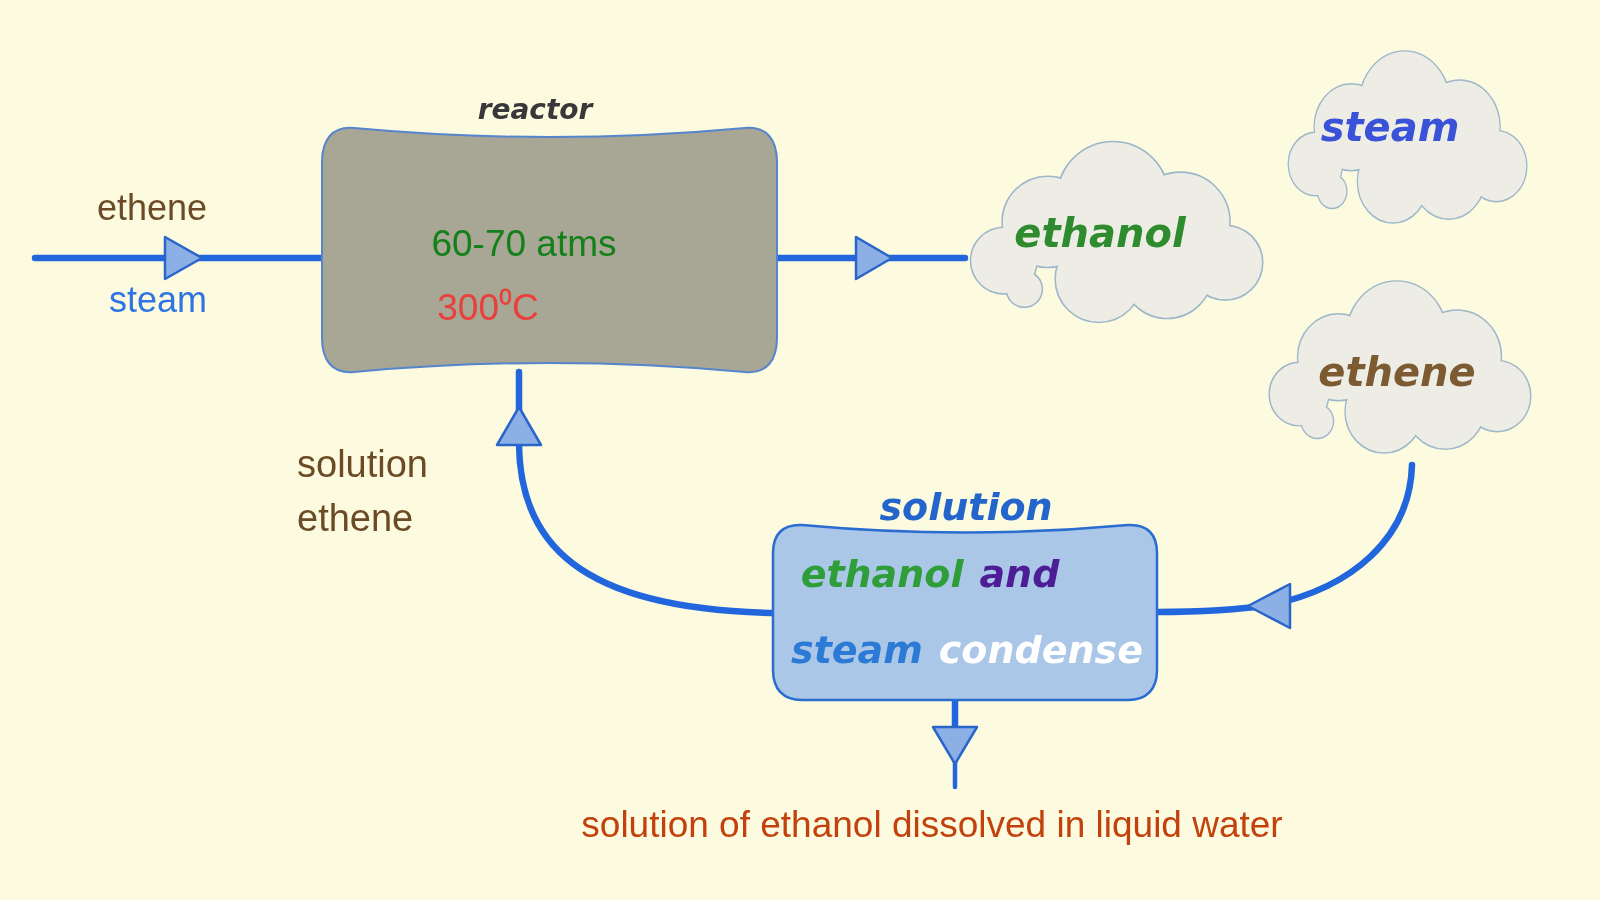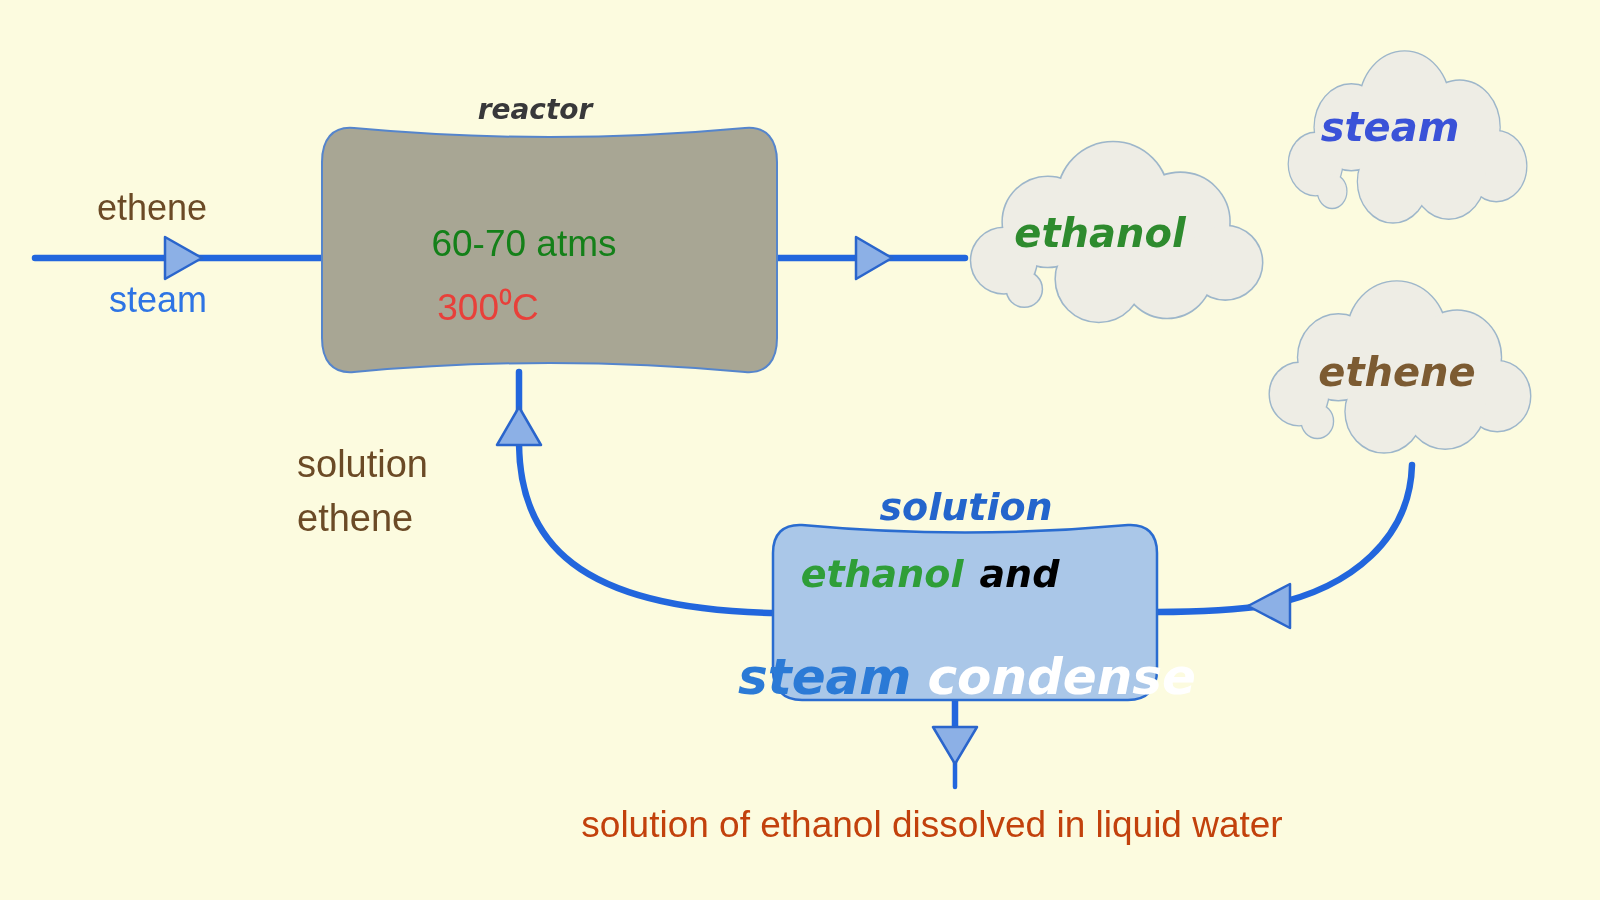--- a/index.html
+++ b/index.html
@@ -23,23 +23,23 @@
   .reactor-catalyst{left:514px;top:186px;font-size:37px;color:#ffffff;}
   .reactor-pressure{left:524px;top:243px;font-size:37px;color:#148019;}
   .reactor-temp{left:488px;top:307px;font-size:37px;color:#e8403a;}
 
   .cloud-ethanol-lbl{left:1100px;top:233px;font-size:40px;color:#2e8b2e;}
   .cloud-steam-lbl{left:1390px;top:127px;font-size:40px;color:#3a52d8;}
   .cloud-ethene-lbl{left:1397px;top:372px;font-size:40px;color:#7c5b32;}
 
   .condenser-title{left:966px;top:507px;font-size:38px;color:#2465cc;}
   .cond-line1{left:930px;top:574px;font-size:38px;}
-  .cond-line2{left:967px;top:650px;font-size:50px;margin-top:27px;}
+  .cond-line2{left:967px;top:650px;font-size:38px;}
   .cond-line1 .w1{color:#2f9e38;margin-right:16px;}
-  .cond-line1 .w2{color:#000000;}
+  .cond-line1 .w2{color:#4c1d95;}
   .cond-line2 .w1{color:#2b7ad6;margin-right:16px;}
   .cond-line2 .w2{color:#ffffff;}
 
   .recycle{
     position:absolute;left:297px;top:437px;
     font-size:38px;color:#6b4a26;line-height:54px;
   }
   .solution{left:932px;top:824px;font-size:37px;color:#c2410c;}
 
   

